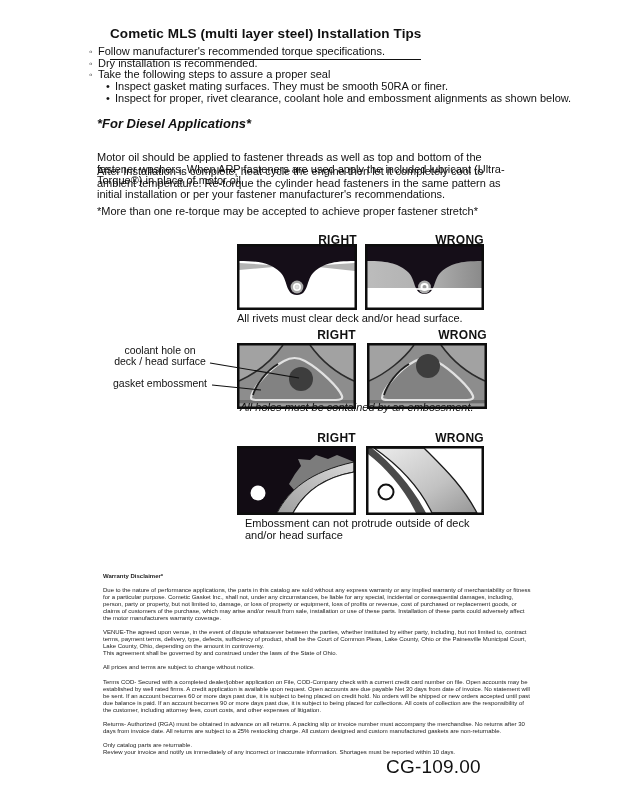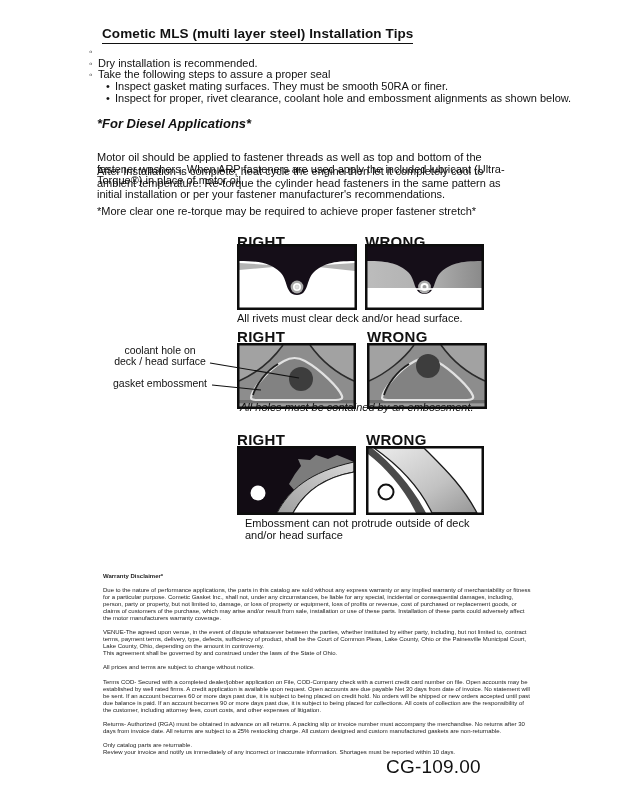--- a/index.html
+++ b/index.html
@@ -1,48 +1,49 @@
 <!DOCTYPE html>
 <html><head>
 <meta charset="utf-8">
 <style>
   html,body{margin:0;padding:0;background:#ffffff;}
   body{width:618px;height:800px;position:relative;font-family:"Liberation Sans",sans-serif;color:#111;overflow:hidden;}
   .abs{position:absolute;}
-  .doc-title{left:102px;top:26px;font-size:13.5px;font-weight:bold;border-bottom:1.6px solid #111;padding-bottom:2px;letter-spacing:.1px;}
+  .doc-title{left:110px;top:26px;font-size:13.5px;font-weight:bold;border-bottom:1.6px solid #111;padding-bottom:18px;letter-spacing:.1px;}
   .bullets{left:89px;top:46px;font-size:11px;line-height:11.7px;}
   .bullets .row{display:flex;}
   .bullets .glyph{width:9px;flex:0 0 9px;font-size:10px;}
   .bullets .sub{margin-left:17px;}
   .bullets .sub .glyph{font-size:11px;}
   .sec-head{left:97px;top:116px;font-size:13px;font-weight:bold;font-style:italic;}
   .para{left:97px;width:418px;font-size:11px;line-height:11.6px;}
   .p1{top:152px;}
   .p2{top:166px;}
   .p3{top:206px;}
-  .dg-label{font-size:15px;font-weight:600;text-align:left;letter-spacing:.3px;}
+  .dg-label{font-size:12px;font-weight:600;text-align:right;letter-spacing:.3px;}
   .panel{position:absolute;}
   .caption{font-size:11px;line-height:12px;}
   .side-label{font-size:10.5px;line-height:11px;text-align:center;}
   .legal{left:103px;top:573px;width:428px;font-size:6px;line-height:7.05px;color:#1c1c1c;}
   .legal p{margin:0 0 7px 0;}
   .legal p.tight{margin:0;}
   .legal p.tight2{margin:0 0 7px 0;}
   .legal .lg-head{font-weight:bold;margin:0 0 7px 0;}
   .footer-code{left:386px;top:756px;font-size:19px;letter-spacing:.2px;}
   svg{display:block;}
 </style>
 </head>
 <body>
 
 <div class="abs doc-title">Cometic MLS (multi layer steel) Installation Tips</div>
 
 <div class="abs bullets">
   <div class="row">
       <span class="glyph">◦</span>
+      <span>Follow manufacturer's recommended torque specifications.</span>
     </div>
   <div class="row">
       <span class="glyph">◦</span>
       <span>Dry installation is recommended.</span>
     </div>
   <div class="row">
       <span class="glyph">◦</span>
       <span>Take the following steps to assure a proper seal</span>
     </div>
   <div class="row sub">
@@ -51,21 +52,21 @@
     </div>
   <div class="row sub">
       <span class="glyph">•</span>
       <span>Inspect for proper, rivet clearance, coolant hole and embossment alignments as shown below.</span>
     </div>
 </div>
 
 <div class="abs sec-head">*For Diesel Applications*</div>
 <div class="abs para p1">Motor oil should be applied to fastener threads as well as top and bottom of the fastener washers. When ARP fasteners are used apply the included lubricant (Ultra-Torque®) in place of motor oil.</div>
 <div class="abs para p2">After Installation is complete, heat cycle the engine then let it completely cool to ambient temperature. Re-torque the cylinder head fasteners in the same pattern as initial installation or per your fastener manufacturer's recommendations.</div>
-<div class="abs para p3">*More clear one re-torque may be required to achieve proper fastener stretch*</div>
+<div class="abs para p3">*More than one re-torque may be accepted to achieve proper fastener stretch*</div>
 
 <div class="abs dg-label" style="left:237px;top:233px;width:120px;">RIGHT</div>
 <div class="abs dg-label" style="left:365px;top:233px;width:119px;">WRONG</div>
 
 <div class="panel" style="left:237px;top:244px;">
   <svg width="120" height="66" viewBox="0 0 120 66">
     <rect x="1" y="1" width="118" height="64" fill="#ffffff"></rect>
     <polygon points="2,19 48,22 2,26" fill="#b3b3b3"></polygon>
     <polygon points="118,19 72,22 118,27" fill="#b3b3b3"></polygon>
     <path d="M2,2 H118 V17 C95,17 86,20 77,28 C69,35 72,51 60,51 C48,51 51,35 43,28 C34,20 25,17 2,17 Z" fill="#150e18"></path>

